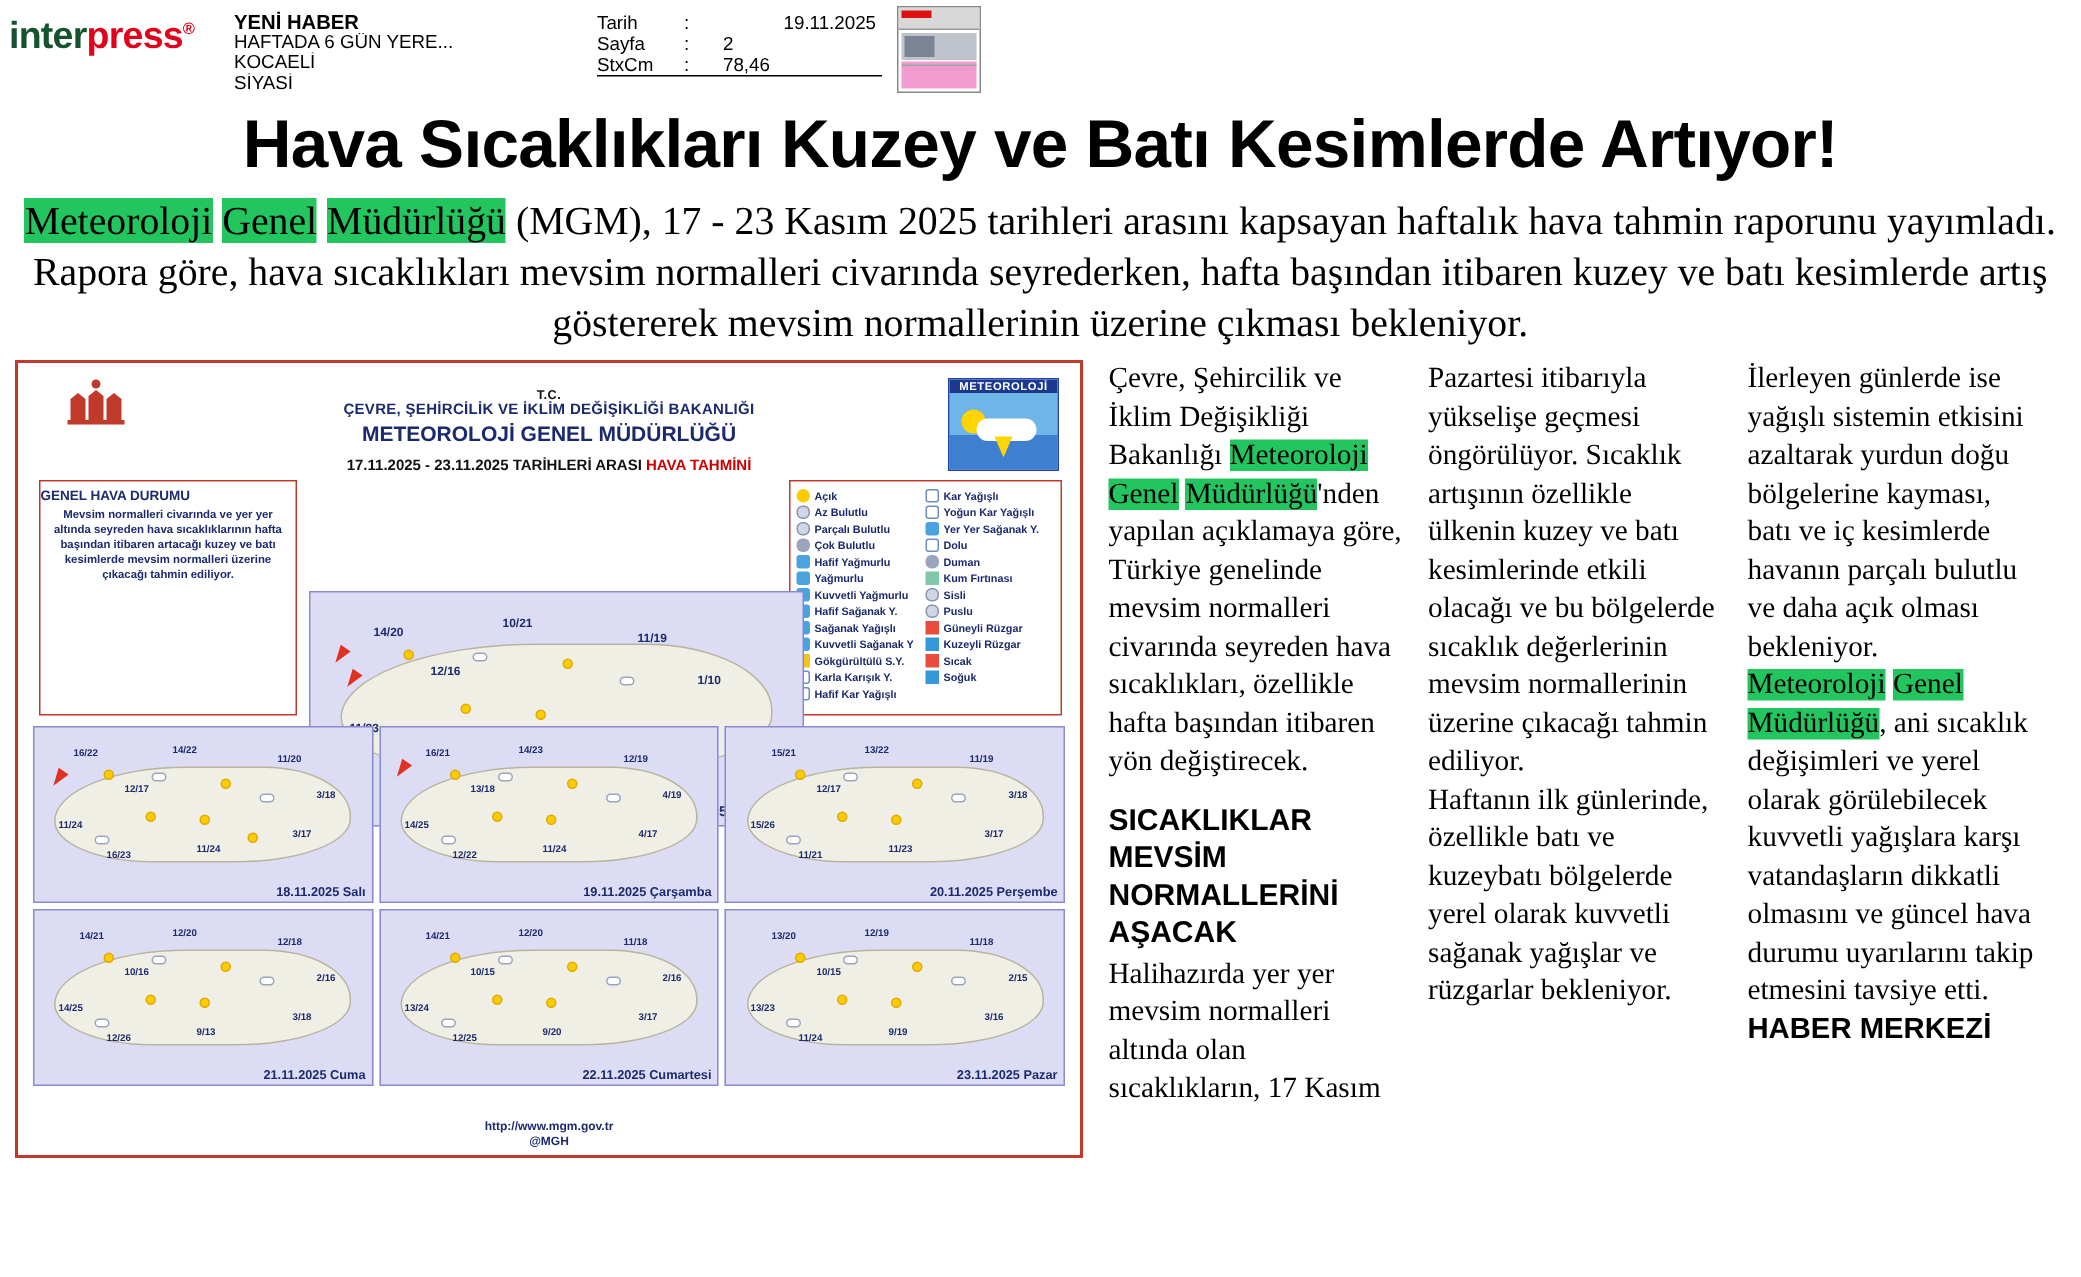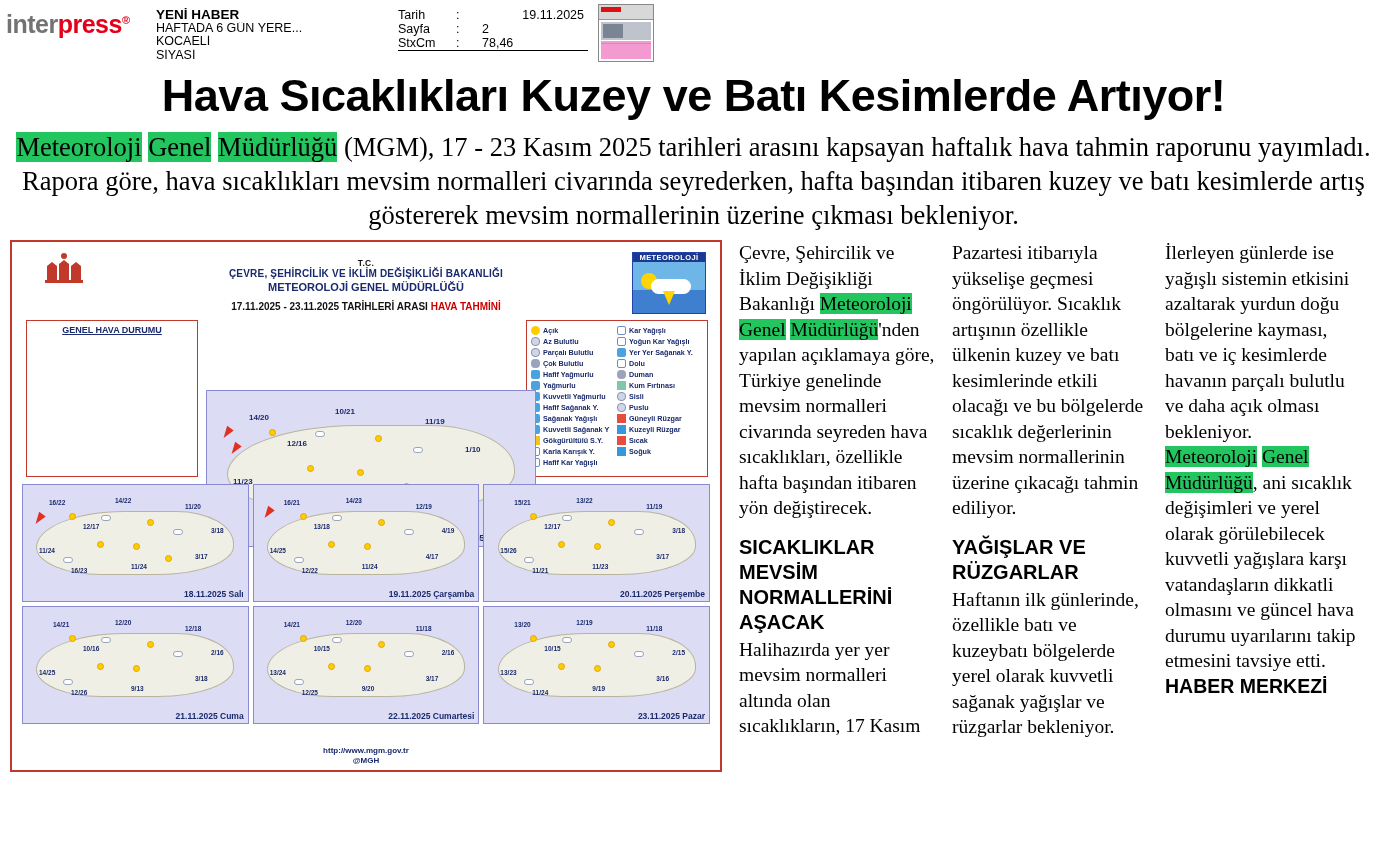--- a/index.html
+++ b/index.html
@@ -23,21 +23,21 @@
   }
   .brand {
     font-family:"Liberation Sans", sans-serif;
     font-weight:bold;
     font-size:25px;
     letter-spacing:-0.5px;
     width:150px;
     padding-top:6px;
     white-space:nowrap;
   }
-  .brand .inter { color:#737373; }
+  .brand .inter { color:#14532d; }
   .brand .press { color:#e2001a; }
   .brand .reg { font-size:11px; vertical-align:super; color:#e2001a; }
 
   .pub-block {
     font-family:"Liberation Sans", sans-serif;
     font-size:12.5px;
     line-height:13.5px;
     width:220px;
     padding-top:4px;
   }
@@ -125,21 +125,21 @@
     line-height:25px;
     margin:14px 0 2px 0;
   }
   .col .first { margin-top:0; }
   .bold-inline { font-family:"Liberation Sans", sans-serif; font-weight:bold; }
 
   
   .fig-head { text-align:center; padding-top:16px; }
   .fig-t1 { font-family:"Liberation Sans", sans-serif; font-size:8.5px; font-weight:bold; letter-spacing:.3px; color:#111; }
   .fig-t2 { font-family:"Liberation Sans", sans-serif; font-size:10px; font-weight:bold; color:#1a2a6c; letter-spacing:.2px;}
-  .fig-t3 { font-family:"Liberation Sans", sans-serif; font-size:11px; font-weight:bold; color:#1a2a6c; margin-top:2px;}
+  .fig-t3 { font-family:"Liberation Sans", sans-serif; font-size:14px; font-weight:bold; color:#1a2a6c; margin-top:2px;}
   .fig-t4 { font-family:"Liberation Sans", sans-serif; font-size:10px; font-weight:bold; color:#111; margin-top:8px;}
   .fig-t4 .hv { color:#cc0000; }
 
   .emblem {
     position:absolute; left:16px; top:10px;
     width:72px; height:62px;
     text-align:center;
   }
   .emblem .crest {
     width:46px;height:40px;margin:0 auto;
@@ -159,21 +159,21 @@
   .mgm-logo .sun { position:absolute; left:8px; top:20px; width:16px;height:16px;border-radius:50%; background:#ffd400;}
   .mgm-logo .cloud { position:absolute; left:18px; top:26px; width:40px;height:15px;border-radius:9px; background:#fff;}
   .mgm-logo .bolt { position:absolute; left:30px; top:38px; width:0;height:0;
      border-left:6px solid transparent;border-right:6px solid transparent;border-top:14px solid #ffd400;}
 
   .genel-box {
     position:absolute; left:14px; top:78px; width:172px; height:157px;
     border:1px solid #c0392b;
   }
   .genel-title {
-    text-align:center; text-decoration:underline;
+    text-align:left; 
     font-family:"Liberation Sans", sans-serif; font-weight:bold;
     font-size:9px; color:#1a2a6c; padding-top:4px;
   }
   .genel-body {
     font-family:"Liberation Sans", sans-serif; font-weight:bold;
     font-size:7.6px; line-height:10px; color:#1a2a6c;
     padding:3px 5px 0 5px; text-align:center;
   }
 
   .legend {
@@ -326,20 +326,21 @@
       <div class="fig-t2">ÇEVRE, ŞEHİRCİLİK VE İKLİM DEĞİŞİKLİĞİ BAKANLIĞI</div>
       <div class="fig-t3">METEOROLOJİ  GENEL  MÜDÜRLÜĞÜ</div>
       <div class="fig-t4">
         <span>17.11.2025 -  23.11.2025    TARİHLERİ  ARASI</span>
         <span class="hv">HAVA  TAHMİNİ</span>
       </div>
     </div>
 
     <div class="genel-box">
       <div class="genel-title">GENEL HAVA DURUMU</div>
+      <div class="genel-body">Mevsim normalleri civarında ve yer yer altında seyreden hava sıcaklıklarının hafta başından itibaren artacağı kuzey ve batı kesimlerde mevsim normalleri üzerine çıkacağı tahmin ediliyor.</div>
     </div>
 
     <div class="legend">
       <div class="lcol">
         <div class="li">
             <span class="sym sun-s"></span>
             <span>Açık</span>
           </div>
         <div class="li">
             <span class="sym cloud-s"></span>
@@ -605,21 +606,20 @@
   <div class="cols">
 
     <div class="col">
       <p class="first"><span>Çevre, Şehircilik ve İklim Değişikliği Bakanlığı </span><span class="hl">Meteoroloji</span> <span class="hl">Genel</span> <span class="hl">Müdürlüğü</span><span>'nden yapılan açıklamaya göre, Türkiye genelinde mevsim normalleri civarında seyreden hava sıcaklıkları, özellikle hafta başından itibaren yön değiştirecek.</span></p>
       <div class="subhead">SICAKLIKLAR MEVSİM NORMALLERİNİ AŞACAK</div>
       <p>Halihazırda yer yer mevsim normalleri altında olan sıcaklıkların, 17 Kasım</p>
     </div>
 
     <div class="col">
       <p class="first">Pazartesi itibarıyla yükselişe geçmesi öngörülüyor. Sıcaklık artışının özellikle ülkenin kuzey ve batı kesimlerinde etkili olacağı ve bu bölgelerde sıcaklık değerlerinin mevsim normallerinin üzerine çıkacağı tahmin ediliyor.</p>
-      <div class="subhead">YAĞIŞLAR VE RÜZGARLAR</div>
       <p>Haftanın ilk günlerinde, özellikle batı ve kuzeybatı bölgelerde yerel olarak kuvvetli sağanak yağışlar ve rüzgarlar bekleniyor.</p>
     </div>
 
     <div class="col">
       <p class="first">İlerleyen günlerde ise yağışlı sistemin etkisini azaltarak yurdun doğu bölgelerine kayması, batı ve iç kesimlerde havanın parçalı bulutlu ve daha açık olması bekleniyor.</p>
       <p><span class="hl">Meteoroloji</span> <span class="hl">Genel</span> <span class="hl">Müdürlüğü</span><span>, ani sıcaklık değişimleri ve yerel olarak görülebilecek kuvvetli yağışlara karşı vatandaşların dikkatli olmasını ve güncel hava durumu uyarılarını takip etmesini tavsiye etti. </span><span class="bold-inline">HABER MERKEZİ</span></p>
     </div>
 
   </div>
 </div>

